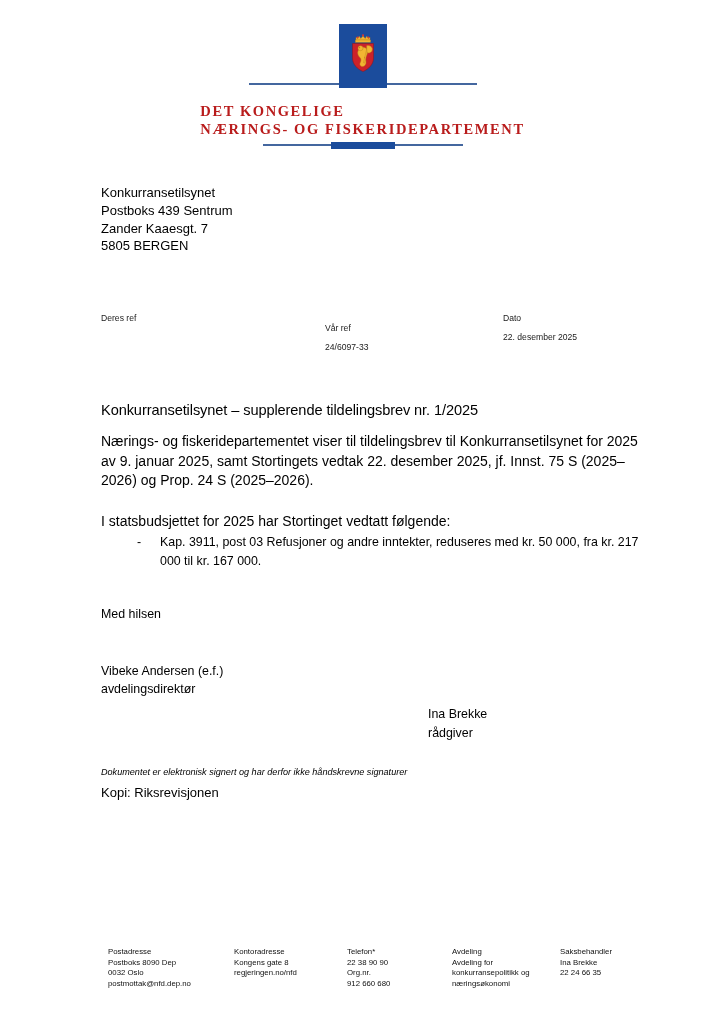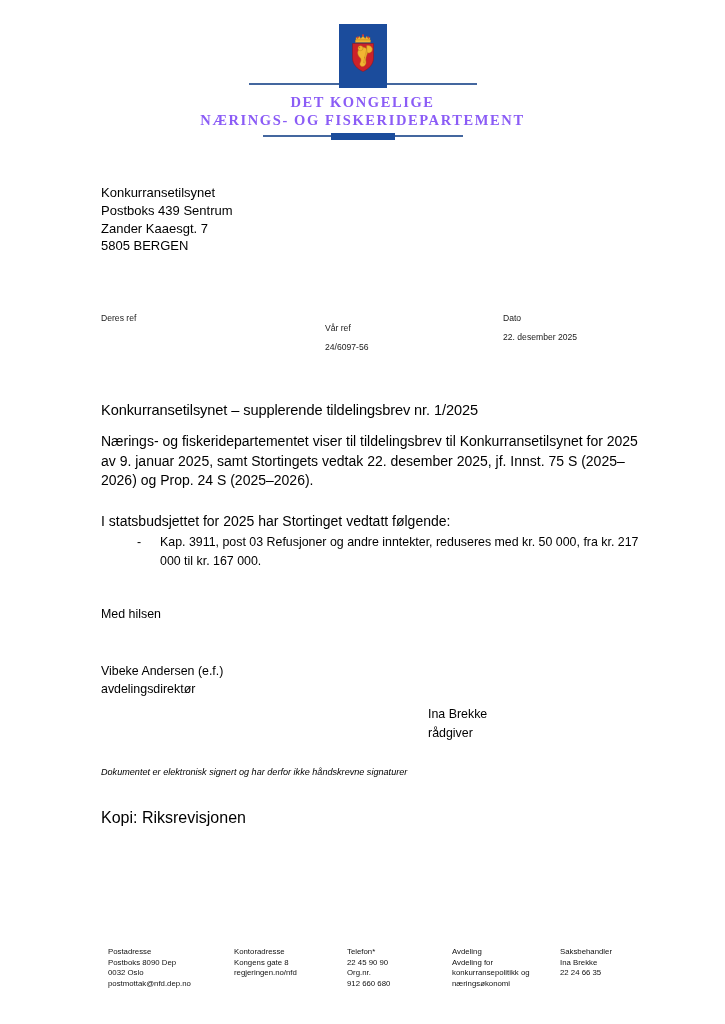--- a/index.html
+++ b/index.html
@@ -59,24 +59,23 @@
   .rule .rule-thick {
     position: absolute;
     left: 90px;
     top: 0px;
     width: 48px;
     height: 7px;
     background: #1b4c9c;
   }
 
   .dept-name {
-    margin-top: 6px;
-    text-align: center;
+    margin-top: 15px;
     font-family: "Liberation Serif", serif;
-    color: #8b5cf6;
+    color: #b91c1c;
     font-weight: bold;
     line-height: 1.22;
   }
   .dept-line1 {
     font-size: 14.5px;
     letter-spacing: 1.6px;
   }
   .dept-line2 {
     font-size: 14.5px;
     letter-spacing: 1.6px;
@@ -175,21 +174,21 @@
     line-height: 18.2px;
   }
   .cosigner div { white-space: pre; }
 
   .edisclaimer {
     margin-top: 24px;
     font-size: 9.1px;
     font-style: italic;
     line-height: 13px;
   }
-  .copyline { margin-top: 30px; font-size: 16px; line-height: 18px; }
+  .copyline { margin-top: 5px; font-size: 13px; line-height: 18px; }
 
   
   .footer {
     position: absolute;
     left: 108px;
     top: 931px;
     width: 540px;
     font-size: 7.8px;
     line-height: 10.6px;
     color: #111111;
@@ -263,21 +262,21 @@
       <div>5805 BERGEN</div>
     </div>
 
     <div class="refrow">
       <div class="refcol c1">
         <span class="reflabel">Deres ref</span>
         <span class="refvalue"></span>
       </div>
       <div class="refcol c2">
         <span class="reflabel">Vår ref</span>
-        <span class="refvalue">24/6097-56</span>
+        <span class="refvalue">24/6097-33</span>
       </div>
       <div class="refcol c3">
         <span class="reflabel">Dato</span>
         <span class="refvalue">22. desember 2025</span>
       </div>
     </div>
 
     <h1 class="doc-title">Konkurransetilsynet – supplerende tildelingsbrev nr. 1/2025</h1>
 
     <p class="para">Nærings- og fiskeridepartementet viser til tildelingsbrev til Konkurransetilsynet for 2025 av 9. januar 2025, samt Stortingets vedtak 22. desember 2025, jf. Innst. 75 S (2025–2026) og Prop. 24 S (2025–2026).</p>
@@ -320,21 +319,21 @@
 
       <div class="fcol f2">
         <span class="fhead">Kontoradresse</span>
         <span class="fline">Kongens gate 8</span>
         <span class="fline"></span>
         <span class="fline">regjeringen.no/nfd</span>
       </div>
 
       <div class="fcol f3">
         <span class="fhead">Telefon*</span>
-        <span class="fline">22 45 90 90</span>
+        <span class="fline">22 38 90 90</span>
         <span class="fline">Org.nr.</span>
         <span class="fline">912 660 680</span>
       </div>
 
       <div class="fcol f4">
         <span class="fhead">Avdeling</span>
         <span class="fline">Avdeling for</span>
         <span class="fline">konkurransepolitikk og</span>
         <span class="fline">næringsøkonomi</span>
       </div>

